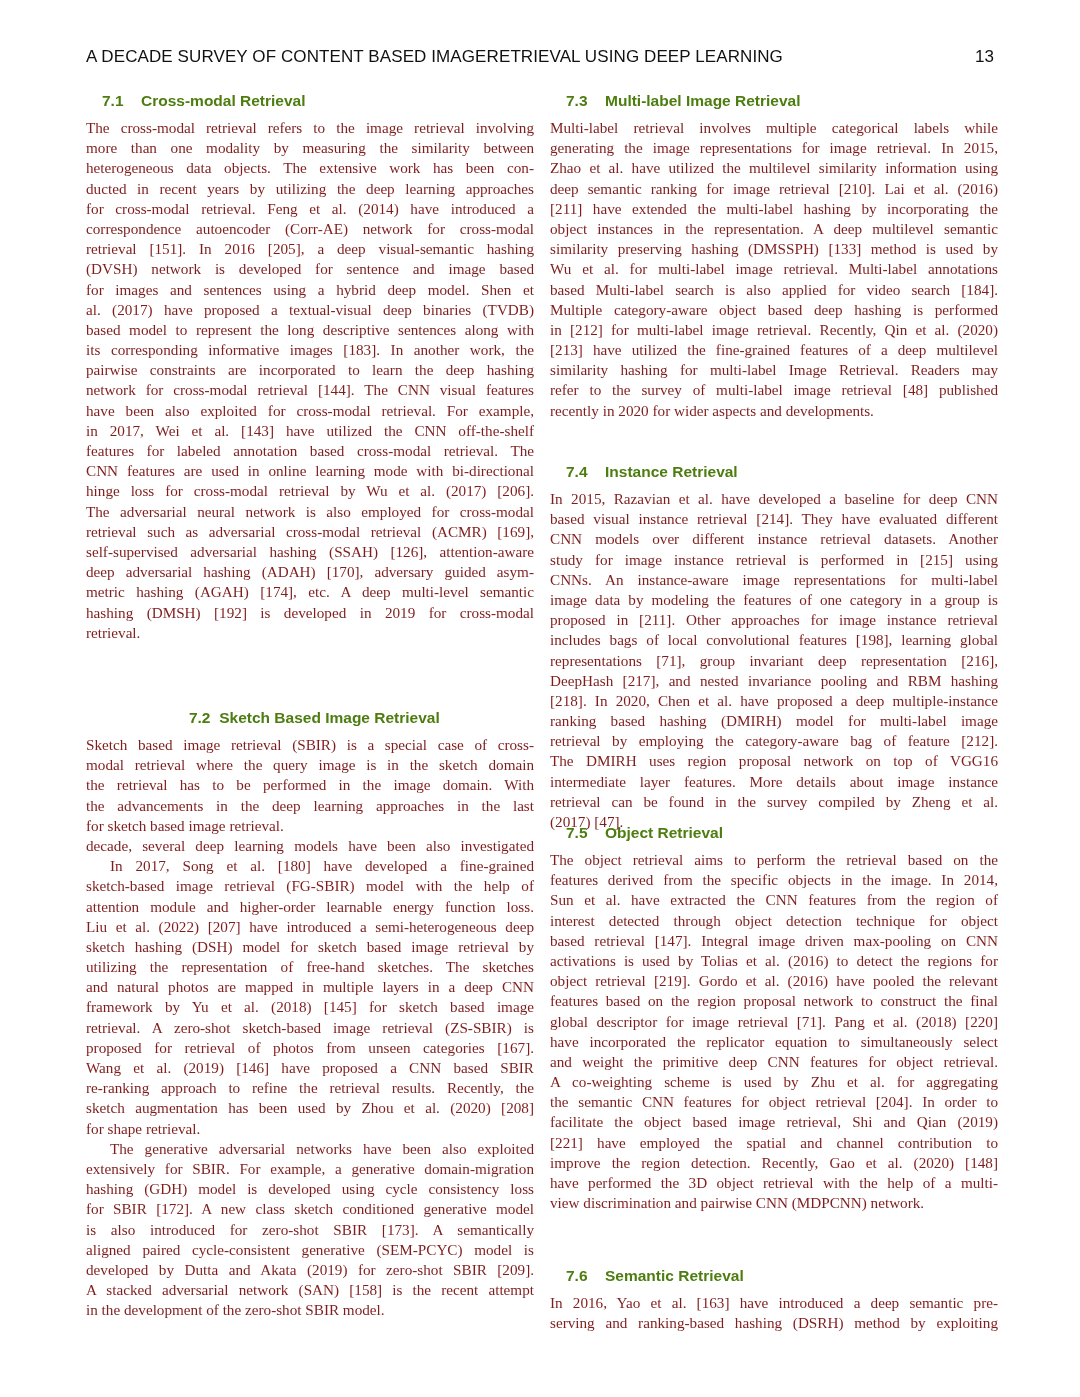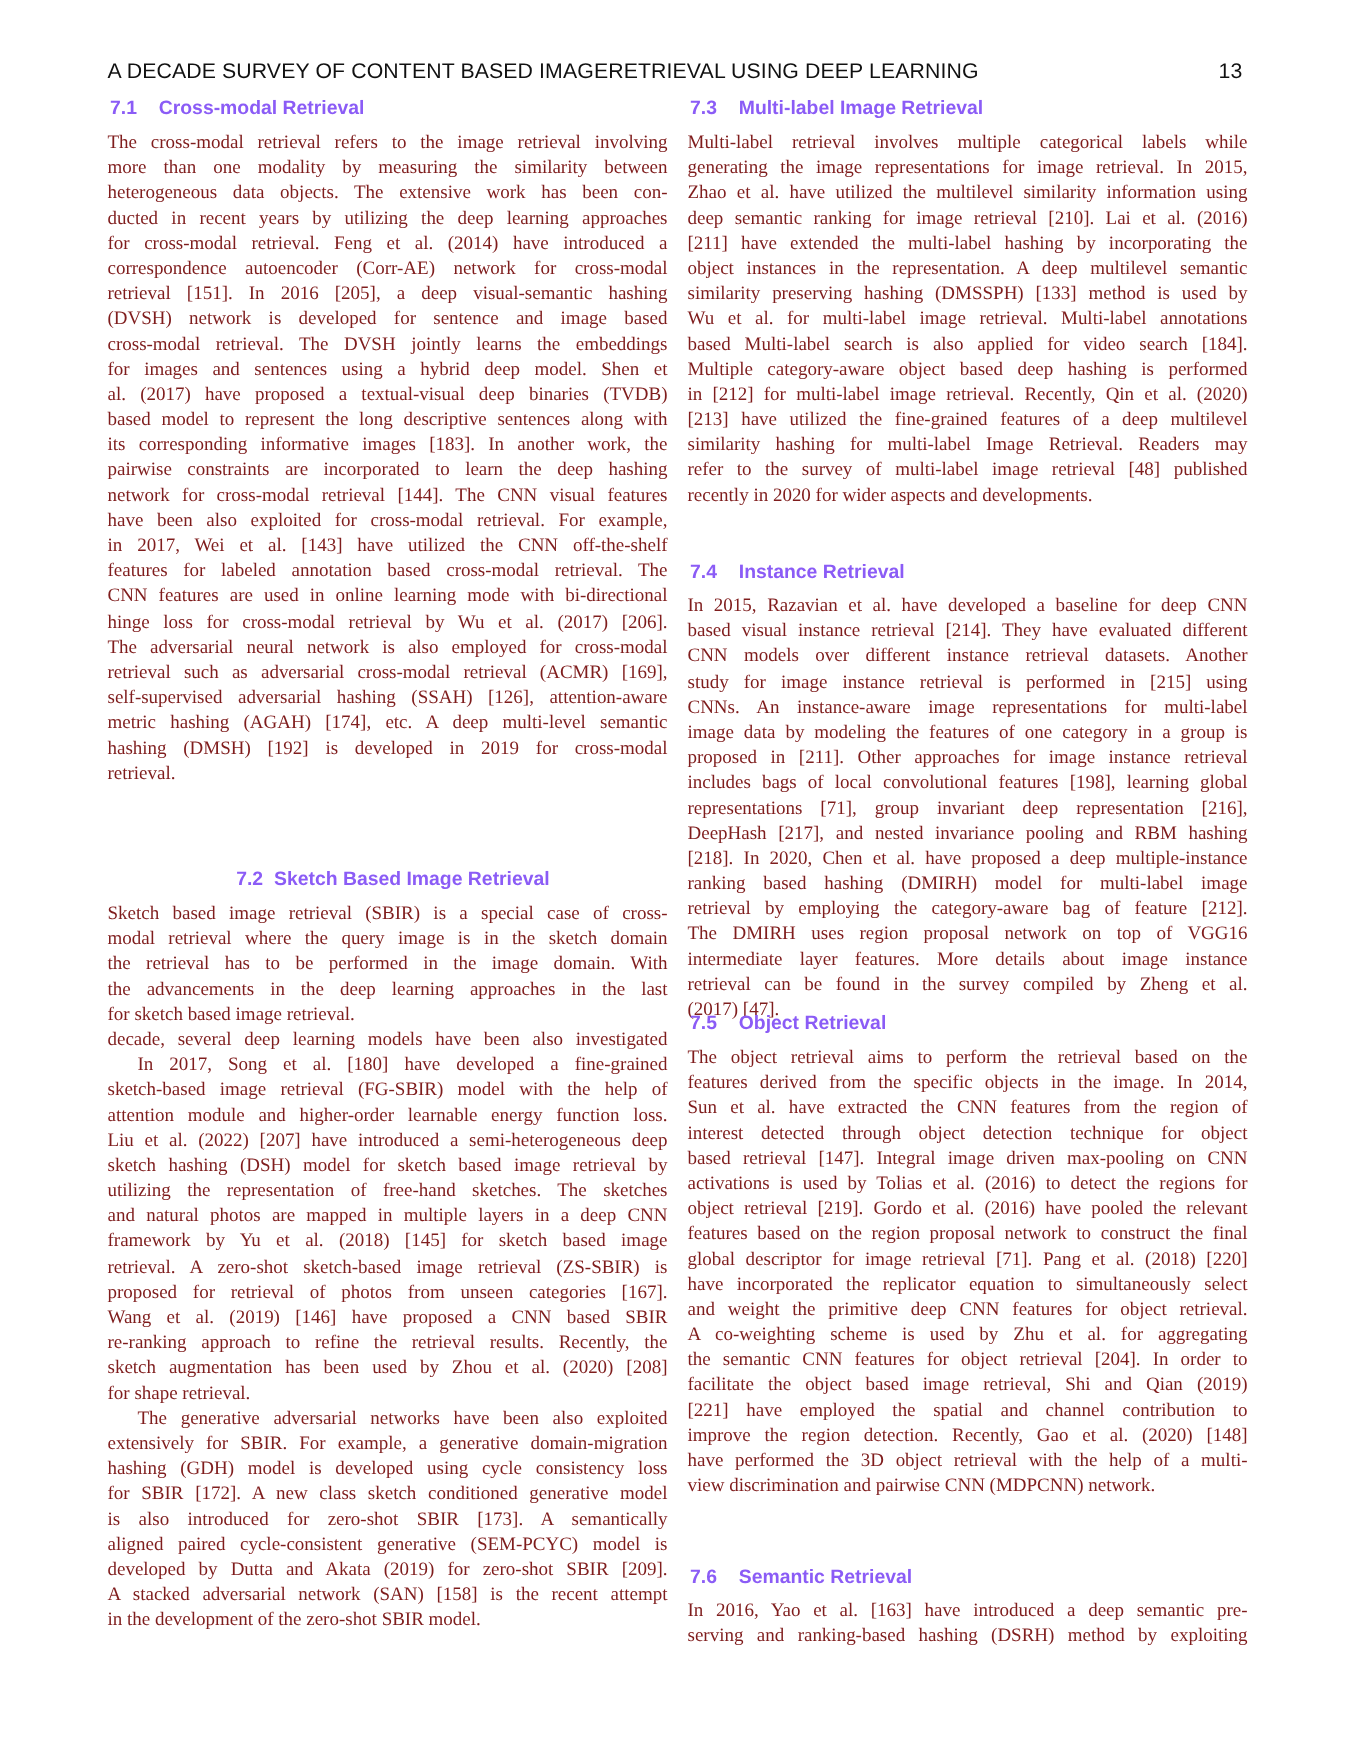--- a/index.html
+++ b/index.html
@@ -9,21 +9,21 @@
     font-family: "Liberation Sans", sans-serif; font-size: 17px; letter-spacing: 0.1px; color: #111;
   }
   .running-head .title { position: absolute; left: 0; top: 0; }
   .running-head .pageno { position: absolute; right: 0; top: 0; }
   .col { position: absolute; top: 74px; width: 448px; }
   .col.left { left: 86px; }
   .col.right { left: 550px; }
   .section { position: absolute; left: 0; width: 448px; }
   .heading {
     font-family: "Liberation Sans", sans-serif; font-weight: bold; font-size: 15.5px;
-    color: #8b5cf6; height: 22px; line-height: 22px; margin: 2px; white-space: nowrap;
+    color: #4d7c0f; height: 22px; line-height: 22px; margin: 16px; white-space: nowrap;
   }
   .heading .num { display: inline-block; width: 39px; }
   .para {
     font-family: "Liberation Serif", serif; font-size: 15.2px; line-height: 20.2px; color: #7f1d1d;
     margin: 0;
   }
   .line { display: block; text-align: justify; text-align-last: justify; white-space: nowrap; height: 20.2px; overflow: visible; }
   .line.last { text-align-last: left; }
   .line.indent { text-indent: 24px; }
 </style>
@@ -40,35 +40,35 @@
       <h2 class="heading" style="margin-bottom: 6px;"><span class="num">7.1</span><span>Cross-modal Retrieval</span></h2>
       <div class="para">
         <span class="line">The cross-modal retrieval refers to the image retrieval involving</span>
         <span class="line">more than one modality by measuring the similarity between</span>
         <span class="line">heterogeneous data objects. The extensive work has been con-</span>
         <span class="line">ducted in recent years by utilizing the deep learning approaches</span>
         <span class="line">for cross-modal retrieval. Feng et al. (2014) have introduced a</span>
         <span class="line">correspondence autoencoder (Corr-AE) network for cross-modal</span>
         <span class="line">retrieval [151]. In 2016 [205], a deep visual-semantic hashing</span>
         <span class="line">(DVSH) network is developed for sentence and image based</span>
-        <span class="line">cross-modal retrieval. The DVSH jointly learns the embeddings</span>
         <span class="line">for images and sentences using a hybrid deep model. Shen et</span>
         <span class="line">al. (2017) have proposed a textual-visual deep binaries (TVDB)</span>
         <span class="line">based model to represent the long descriptive sentences along with</span>
         <span class="line">its corresponding informative images [183]. In another work, the</span>
         <span class="line">pairwise constraints are incorporated to learn the deep hashing</span>
         <span class="line">network for cross-modal retrieval [144]. The CNN visual features</span>
         <span class="line">have been also exploited for cross-modal retrieval. For example,</span>
         <span class="line">in 2017, Wei et al. [143] have utilized the CNN off-the-shelf</span>
         <span class="line">features for labeled annotation based cross-modal retrieval. The</span>
         <span class="line">CNN features are used in online learning mode with bi-directional</span>
         <span class="line">hinge loss for cross-modal retrieval by Wu et al. (2017) [206].</span>
         <span class="line">The adversarial neural network is also employed for cross-modal</span>
         <span class="line">retrieval such as adversarial cross-modal retrieval (ACMR) [169],</span>
         <span class="line">self-supervised adversarial hashing (SSAH) [126], attention-aware</span>
+        <span class="line">deep adversarial hashing (ADAH) [170], adversary guided asym-</span>
         <span class="line">metric hashing (AGAH) [174], etc. A deep multi-level semantic</span>
         <span class="line">hashing (DMSH) [192] is developed in 2019 for cross-modal</span>
         <span class="line last">retrieval.</span>
       </div>
     </div>
   <div class="section" style="top:617px;">
       <h2 class="heading" style="margin-bottom: 6px; text-align: center;"><span class="num">7.2</span><span>Sketch Based Image Retrieval</span></h2>
       <div class="para">
         <span class="line">Sketch based image retrieval (SBIR) is a special case of cross-</span>
         <span class="line">modal retrieval where the query image is in the sketch domain</span>

